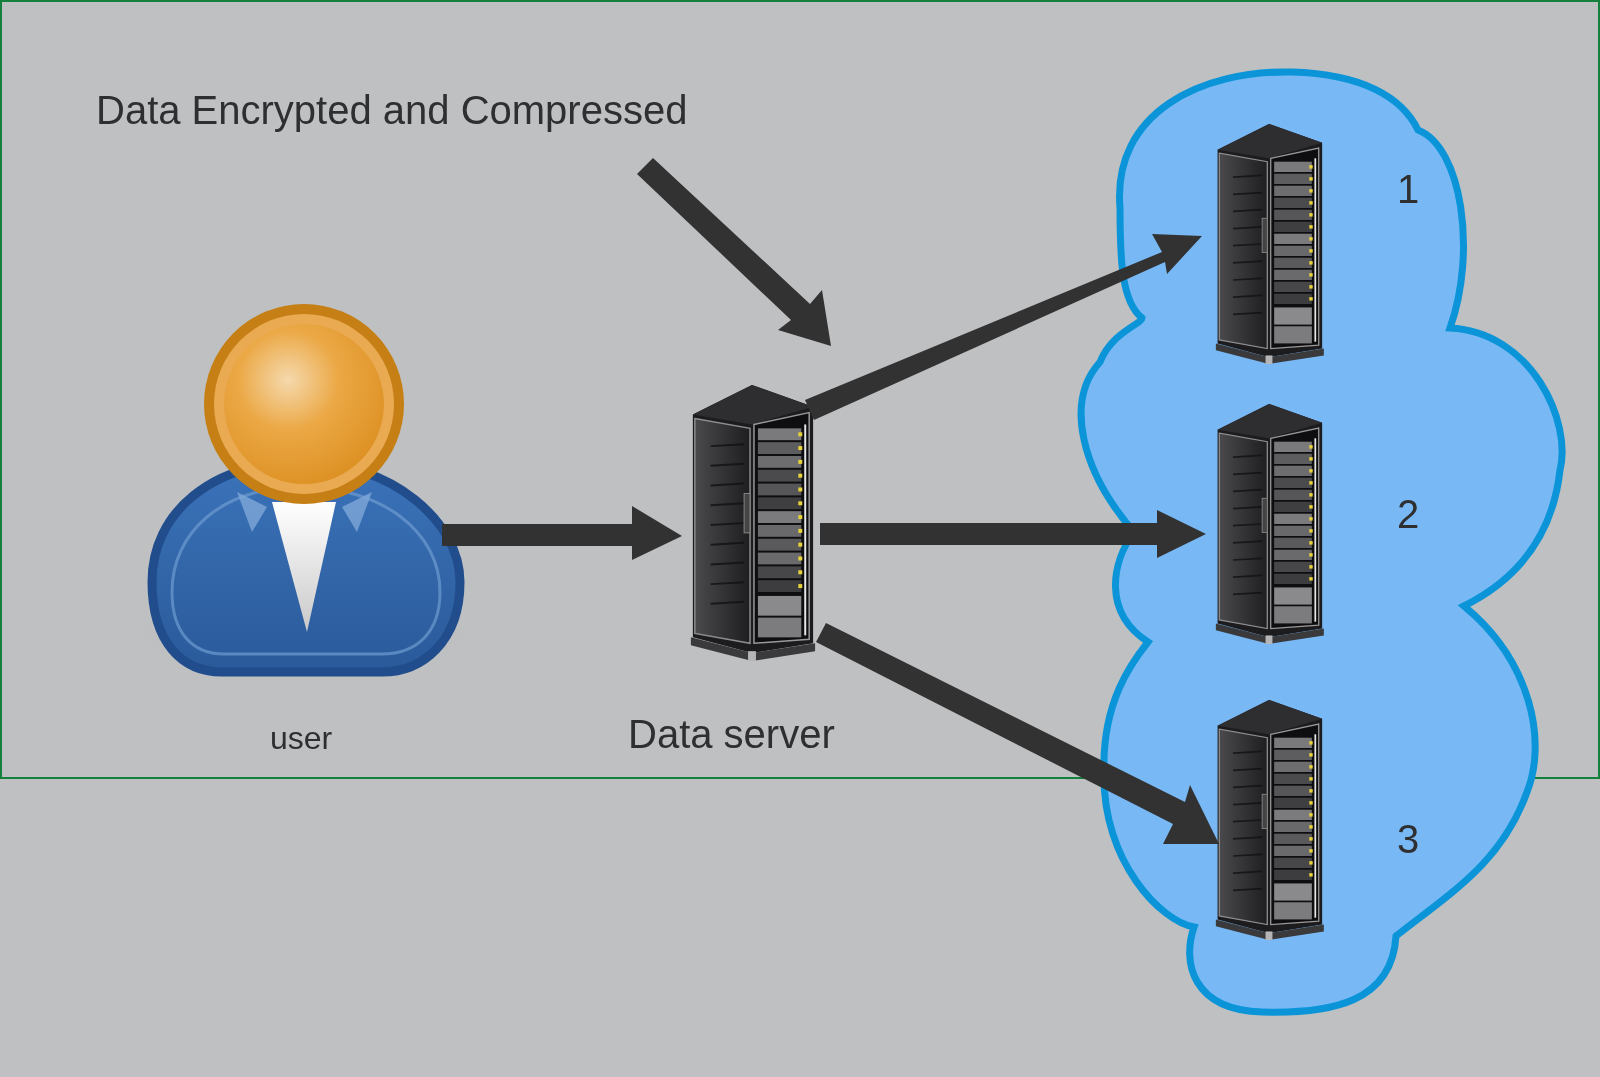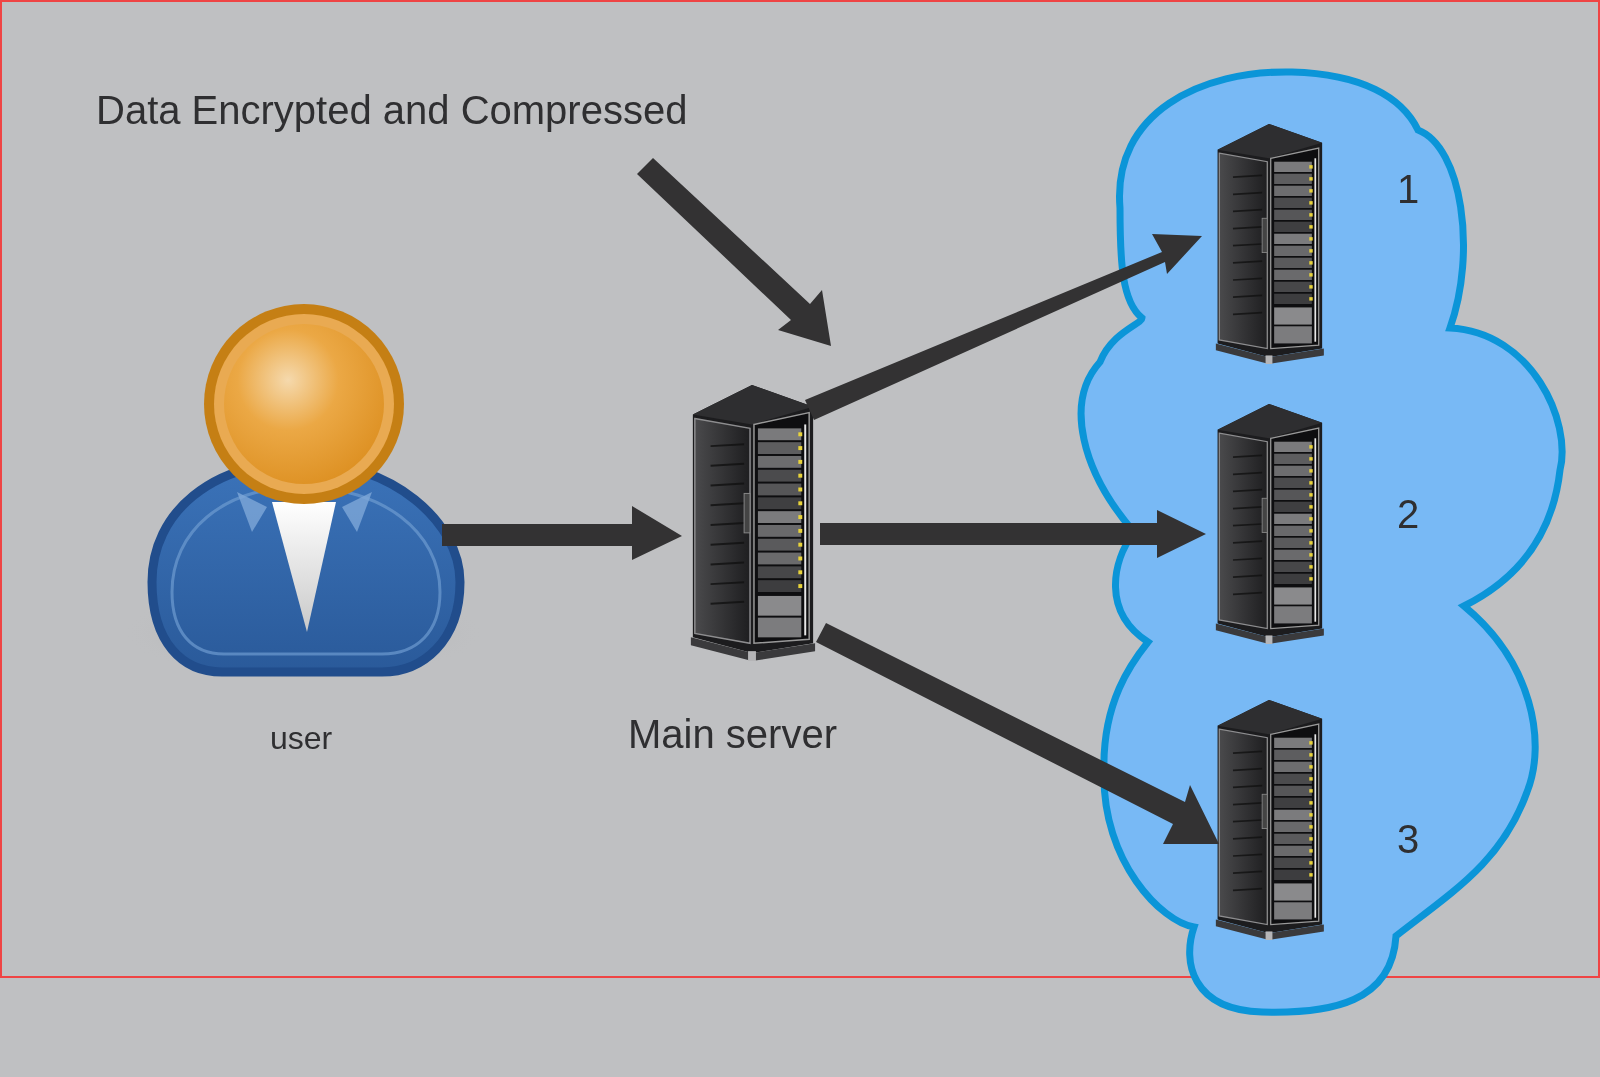--- a/index.html
+++ b/index.html
@@ -1,17 +1,17 @@
 <!DOCTYPE html>
 <html><head>
 <meta charset="utf-8">
 <style>
   html, body { margin: 0; padding: 0; }
   body { width: 1600px; height: 1077px; overflow: hidden; background: #bfc0c2; }
-  .canvas { position: relative; width: 1600px; height: 978px; box-sizing: border-box; border: 2px solid #ef4444; background: #bfc0c2; }
+  .canvas { position: relative; width: 1600px; height: 779px; box-sizing: border-box; border: 2px solid #15803d; background: #bfc0c2; }
   svg.main { position: absolute; left: 0; top: 0; }
   .label { position: absolute; font-family: "Liberation Sans", sans-serif; color: #2f2f31; white-space: nowrap; }
   .title { left: 94px; top: 86px; font-size: 40px; }
   .user-label { left: 268px; top: 718px; font-size: 32px; }
   .main-label { left: 626px; top: 710px; font-size: 40px; }
   .num { font-size: 40px; }
   .n1 { left: 1395px; top: 165px; }
   .n2 { left: 1395px; top: 490px; }
   .n3 { left: 1395px; top: 815px; }
 </style>
@@ -126,17 +126,17 @@
       <polygon points="440,522 630,522 630,504 680,534 630,558 630,544 440,544"></polygon>
       <polygon points="635,172 651,156 808,302 820,288 829,344 776,328 789,318"></polygon>
       <polygon points="812,418 803,398 1160,250 1150,232 1200,234 1165,272 1163,260"></polygon>
       <polygon points="818,521 1155,521 1155,508 1204,532 1155,556 1155,543 818,543"></polygon>
       <polygon points="814,640 824,621 1183,800 1188,783 1217,842 1161,842 1171,822"></polygon>
     </g>
   </svg>
 
   <div class="label title">Data Encrypted and Compressed</div>
   <div class="label user-label">user</div>
-  <div class="label main-label">Main server</div>
+  <div class="label main-label">Data server</div>
   <div class="label num n1">1</div>
   <div class="label num n2">2</div>
   <div class="label num n3">3</div>
 </div>
 
 </body></html>

